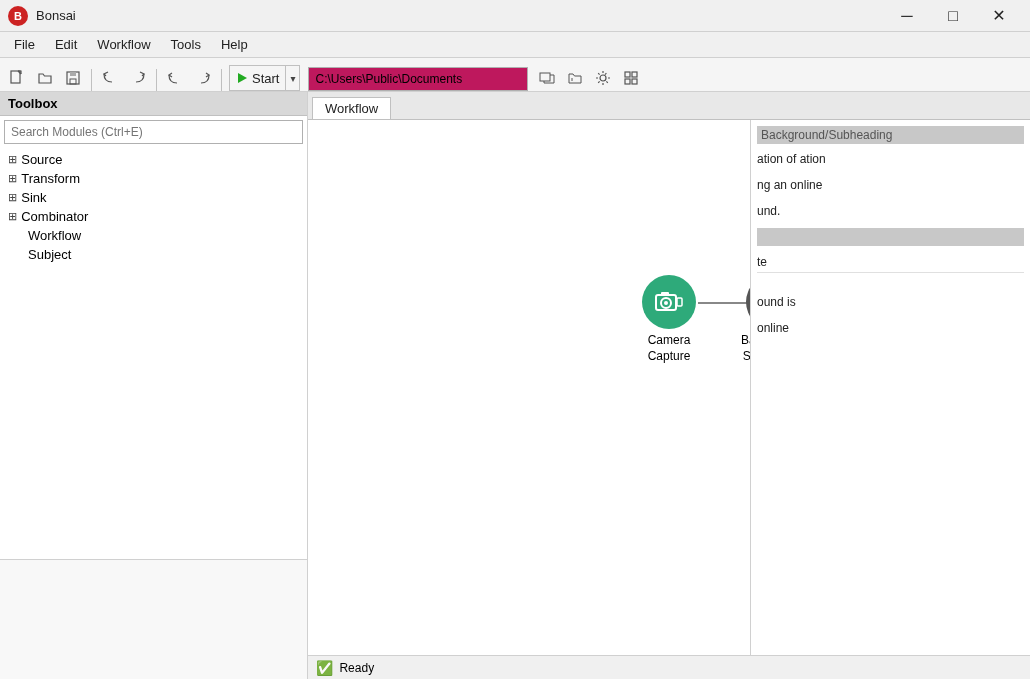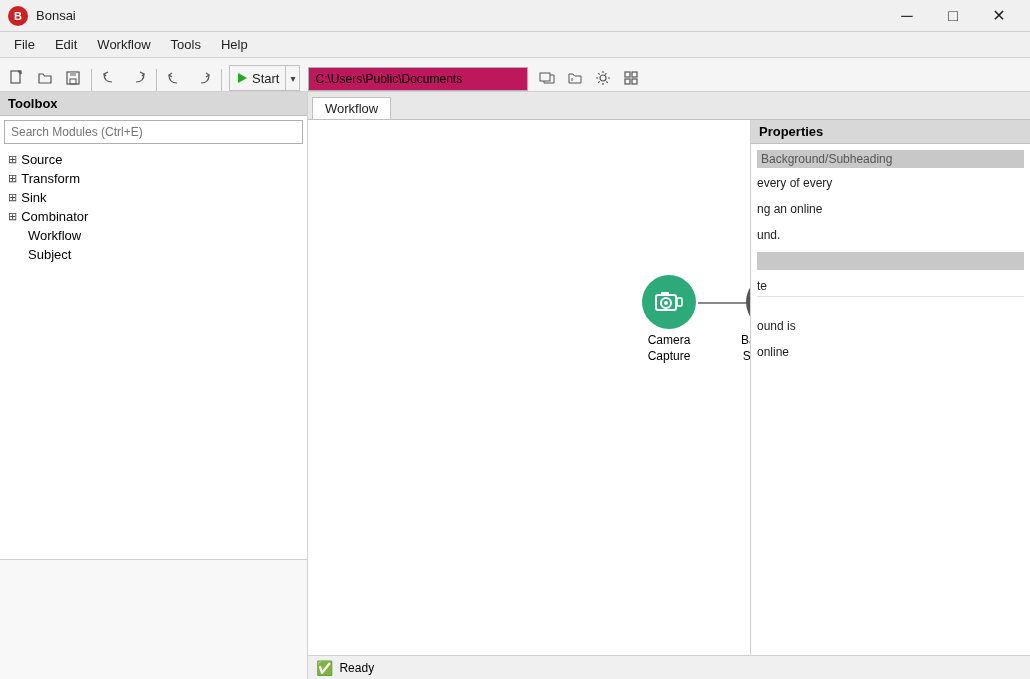--- a/index.html
+++ b/index.html
@@ -386,24 +386,23 @@
         <div class="wf-node" style="left:425px; top:155px;">
           <div class="node-icon" style="background:#555;">
             
           </div>
           <div class="node-label">Background<br>Subtraction</div>
         </div>
 
       </div>
 
       <div id="properties-panel">
-        <div id="properties-header">Properties</div>
         <div id="properties-content">
           <div style="background:#c8c8c8; height:18px; margin-bottom:6px; font-size:12px; color:#555; padding:2px 4px;">Background/Subheading</div>
-          <div class="prop-text">every of every</div>
+          <div class="prop-text">ation of ation</div>
           <div class="prop-text">ng an online</div>
           <div class="prop-text">und.</div>
 
           <div style="background:#c8c8c8; height:18px; margin: 8px 0 6px; font-size:12px; color:#555; padding:2px 4px;"></div>
           <div class="prop-row">
             <span class="prop-value">te</span>
           </div>
 
           <div style="margin-top: auto; padding-top: 20px;">
             <div class="prop-text">ound is</div>

